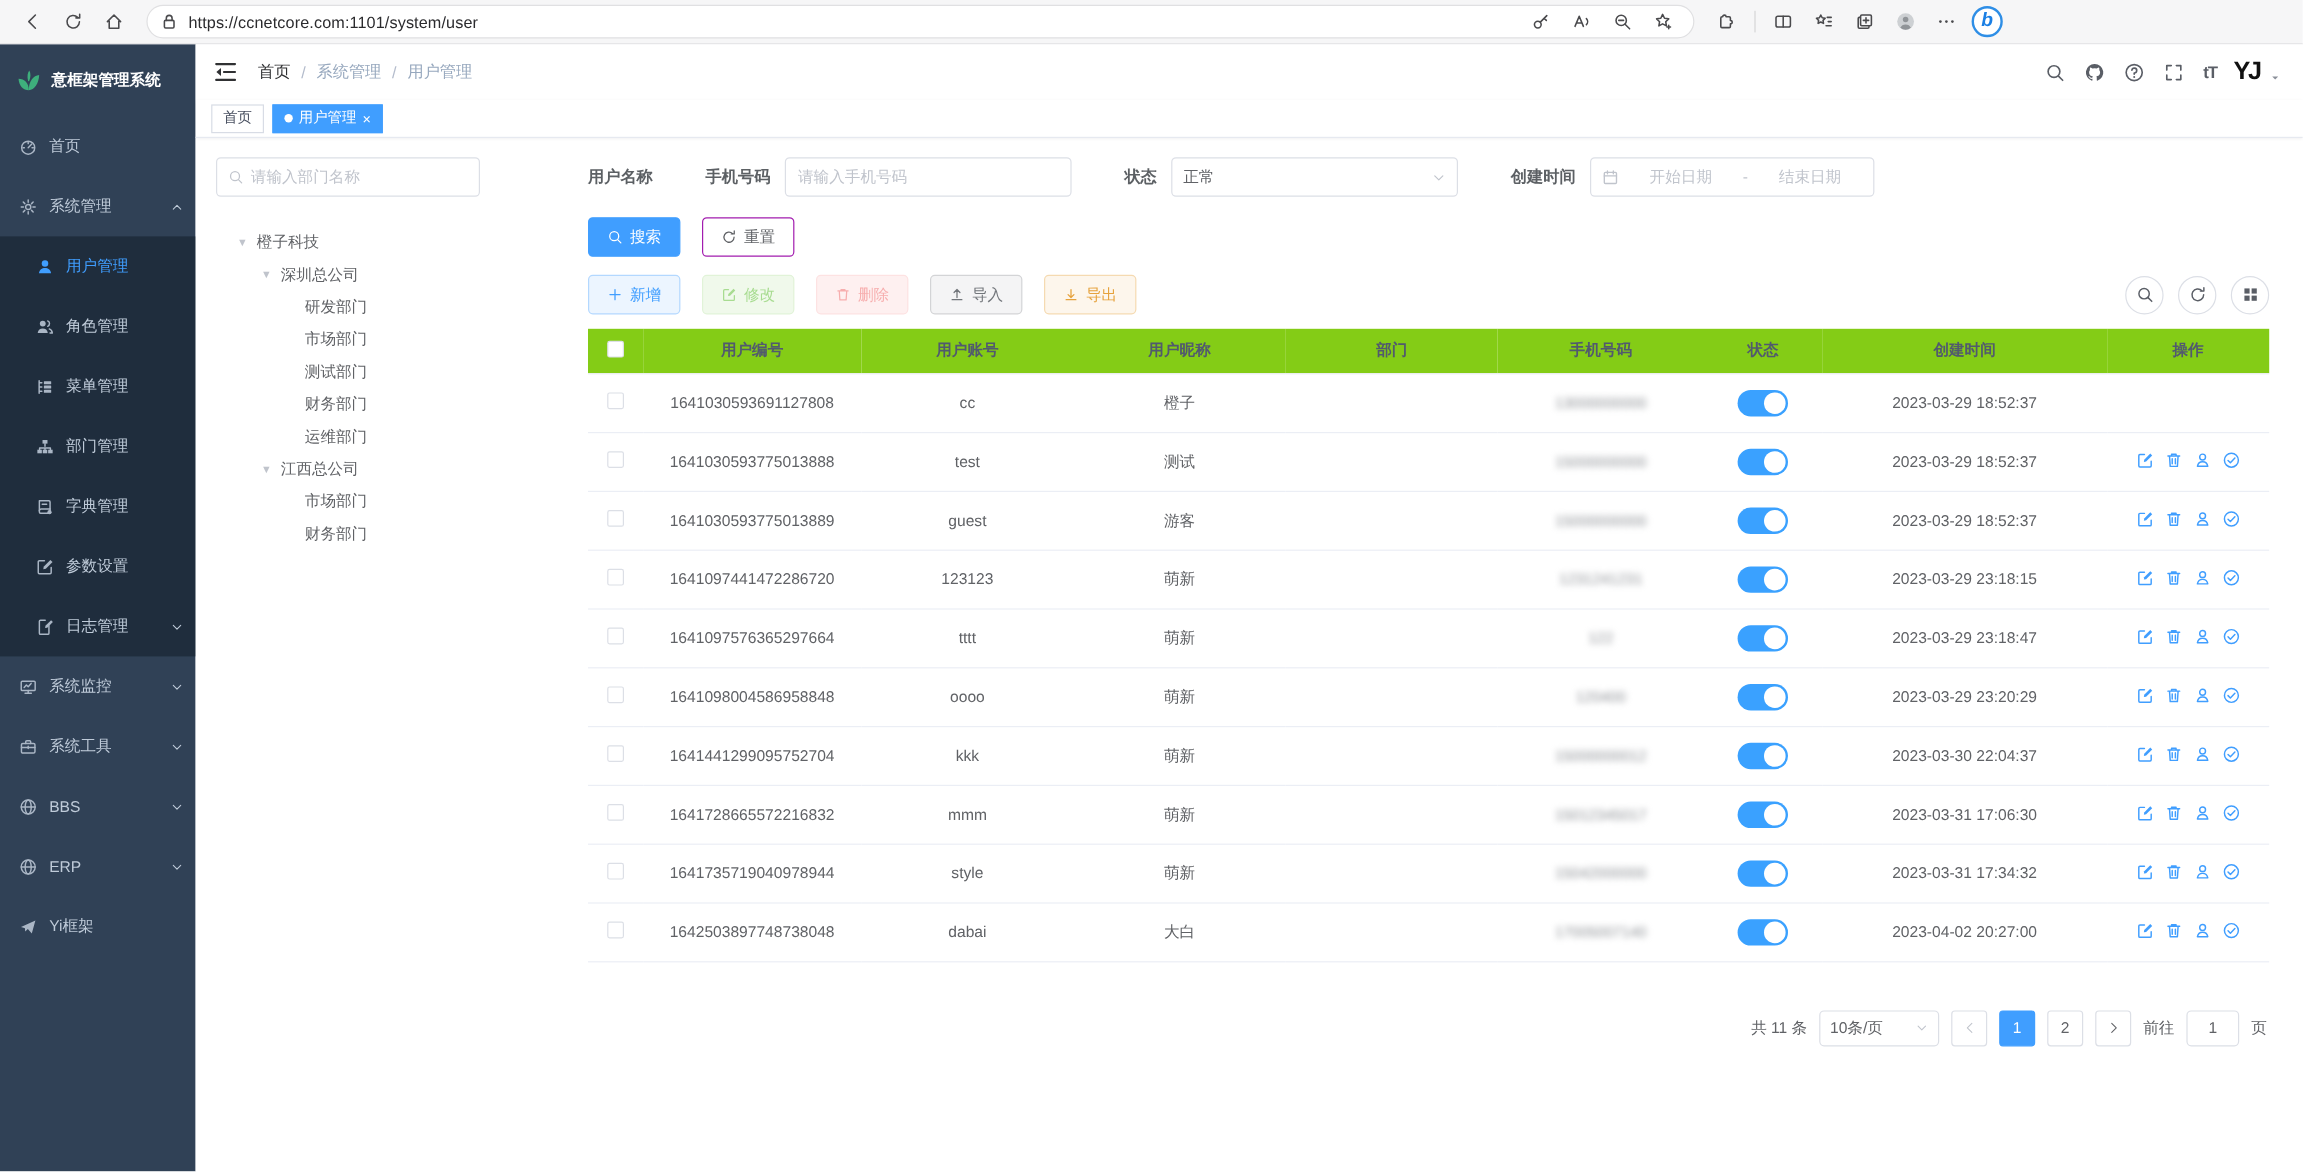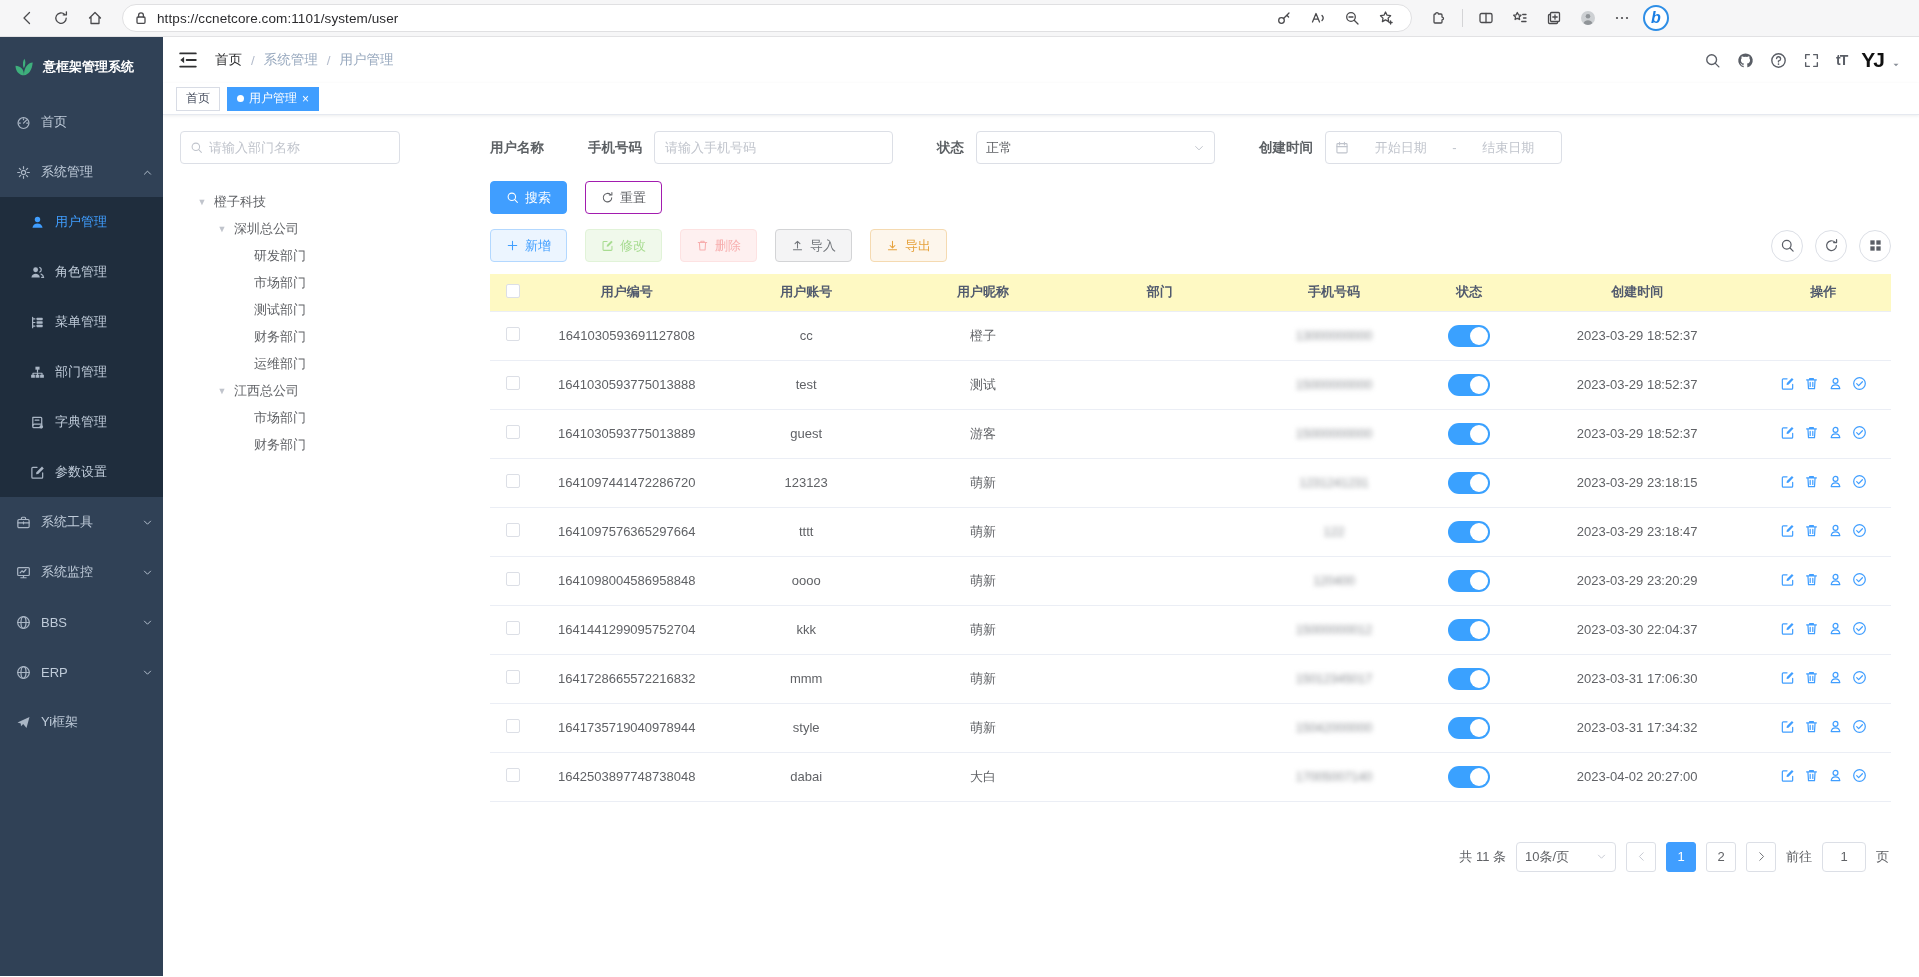--- a/index.html
+++ b/index.html
@@ -100,21 +100,21 @@
   .btn-del    { background:#fef0f0; border-color:#fde2e2; color:#f7aeae; }
   .btn-imp    { background:#f4f4f5; border-color:#d3d4d6; color:#72767b; }
   .btn-exp    { background:#fdf6ec; border-color:#f5dab1; color:#e6a23c; }
   .tb-right { margin-left:auto; display:flex; gap:12px; }
   .circ { width:32px; height:32px; border-radius:50%; border:1px solid #dcdfe6; background:#fff;
     display:flex; align-items:center; justify-content:center; color:#5a5e66; cursor:pointer; }
   .circ .ic { width:15px; height:15px; }
 
   
   table { width:100%; border-collapse:collapse; table-layout:fixed; margin-top:12px; font-size:13px; }
-  thead th { background:#fef9c3; color:#515a6e; font-weight:bold; height:37px; text-align:center;
+  thead th { background:#84cc16; color:#515a6e; font-weight:bold; height:37px; text-align:center;
     border-bottom:1px solid #ebeef5; }
   tbody td { height:49px; text-align:center; color:#606266; border-bottom:1px solid #ebeef5;
     overflow:hidden; white-space:nowrap; }
   .cb { width:14px; height:14px; border:1px solid #dcdfe6; border-radius:2px; background:#fff;
     display:inline-block; cursor:pointer; }
   .blur { filter:blur(2.6px); color:#8d9095; font-size:12.5px; }
   .switch { width:42px; height:22px; border-radius:11px; background:#3aa1ff; display:inline-block;
     position:relative; cursor:pointer; vertical-align:middle; }
   .switch::after { content:""; position:absolute; right:2px; top:2px; width:18px; height:18px;
     border-radius:50%; background:#fff; }
@@ -353,43 +353,57 @@
           </div>
           <div class="menu-item">
             <span class="ic">
               <svg viewBox="0 0 16 16">
                 <path d="M13.5 8.5V13a1 1 0 0 1-1 1H3a1 1 0 0 1-1-1V3.5a1 1 0 0 1 1-1h4.5"></path>
                 <path class="f" d="M6.5 9.9l.3-2.2 6-6 1.9 1.9-6 6z"></path>
               </svg>
             </span>
             <span class="lbl">参数设置</span>
           </div>
+          <div class="menu-item">
+            <span class="ic">
+              <svg viewBox="0 0 16 16">
+                <path d="M11.5 6.8v6.7a1 1 0 0 1-1 1H4a1 1 0 0 1-1-1V3a1 1 0 0 1 1-1h4.2"></path>
+                <path class="f" d="M8.1 8.9l.3-1.9 5-5 1.6 1.6-5 5z"></path>
+              </svg>
+            </span>
+            <span class="lbl">日志管理</span>
+            <span class="ic arrow">
+              <svg viewBox="0 0 16 16">
+                <path d="M3.5 6l4.5 4.5L12.5 6"></path>
+              </svg>
+            </span>
+          </div>
         </div>
         <div class="menu-item">
           <span class="ic">
             <svg viewBox="0 0 16 16">
+              <rect x="1.8" y="2.8" width="12.4" height="8.4" rx="1"></rect>
+              <path d="M4.4 8.4l2-2.2 1.6 1.5 2.6-2.9M8 11.2v2.2M5.2 13.6h5.6"></path>
+            </svg>
+          </span>
+          <span class="lbl">系统监控</span>
+          <span class="ic arrow">
+            <svg viewBox="0 0 16 16">
+              <path d="M3.5 6l4.5 4.5L12.5 6"></path>
+            </svg>
+          </span>
+        </div>
+        <div class="menu-item">
+          <span class="ic">
+            <svg viewBox="0 0 16 16">
               <rect x="2" y="4.8" width="12" height="8.6" rx="1.2"></rect>
               <path d="M5.8 4.8V3.4a1 1 0 0 1 1-1h2.4a1 1 0 0 1 1 1v1.4M2 8.4h12M8 7.4v2"></path>
             </svg>
           </span>
           <span class="lbl">系统工具</span>
-          <span class="ic arrow">
-            <svg viewBox="0 0 16 16">
-              <path d="M3.5 6l4.5 4.5L12.5 6"></path>
-            </svg>
-          </span>
-        </div>
-        <div class="menu-item">
-          <span class="ic">
-            <svg viewBox="0 0 16 16">
-              <rect x="1.8" y="2.8" width="12.4" height="8.4" rx="1"></rect>
-              <path d="M4.4 8.4l2-2.2 1.6 1.5 2.6-2.9M8 11.2v2.2M5.2 13.6h5.6"></path>
-            </svg>
-          </span>
-          <span class="lbl">系统监控</span>
           <span class="ic arrow">
             <svg viewBox="0 0 16 16">
               <path d="M3.5 6l4.5 4.5L12.5 6"></path>
             </svg>
           </span>
         </div>
         <div class="menu-item">
           <span class="ic">
             <svg viewBox="0 0 16 16">
               <circle cx="8" cy="8" r="6.2"></circle>

